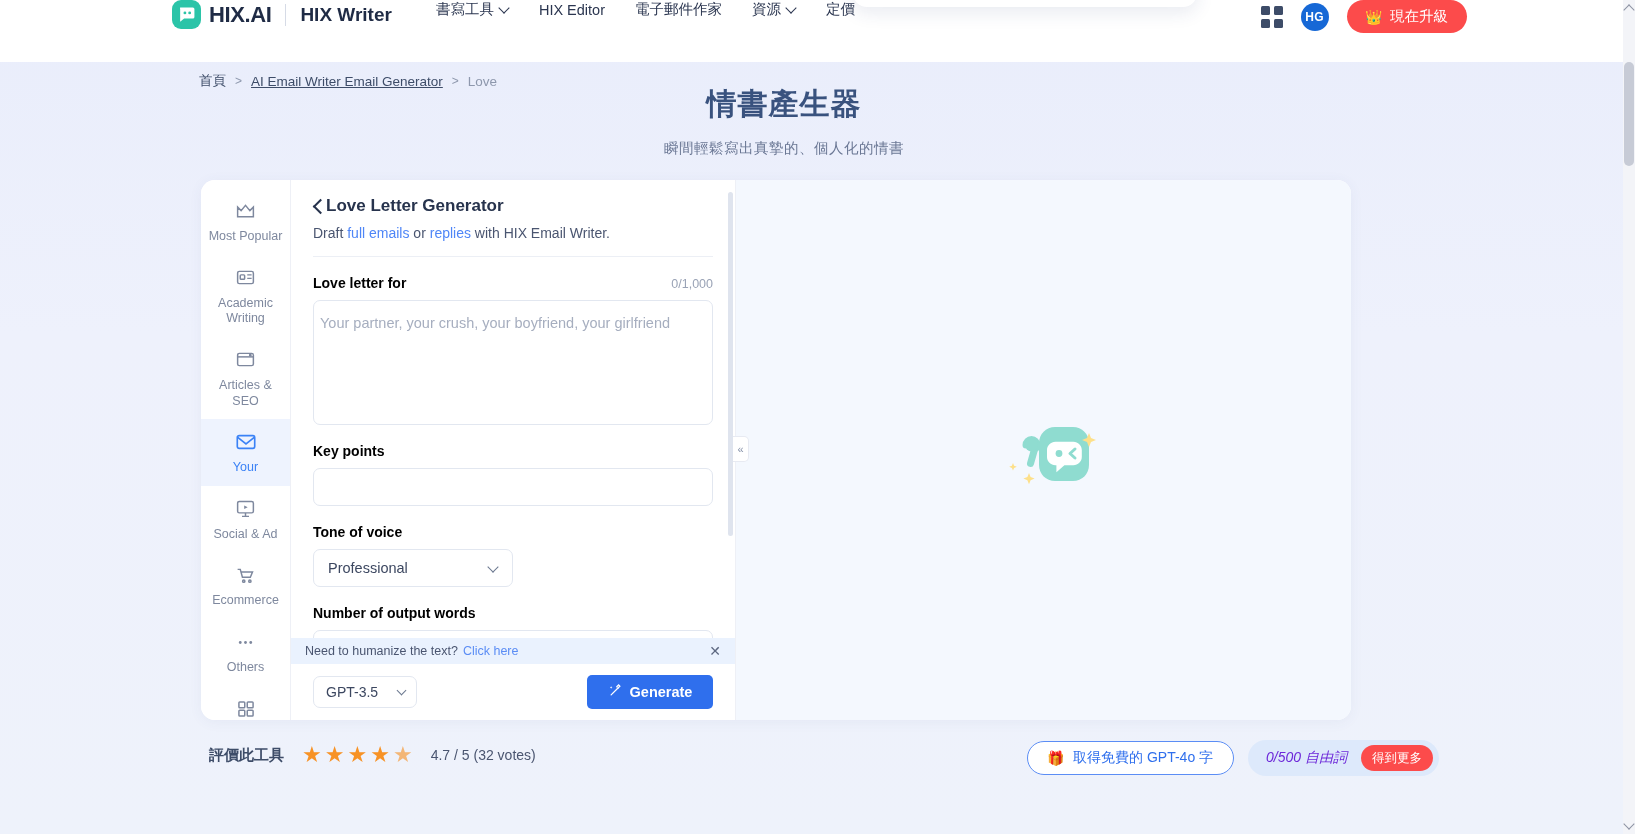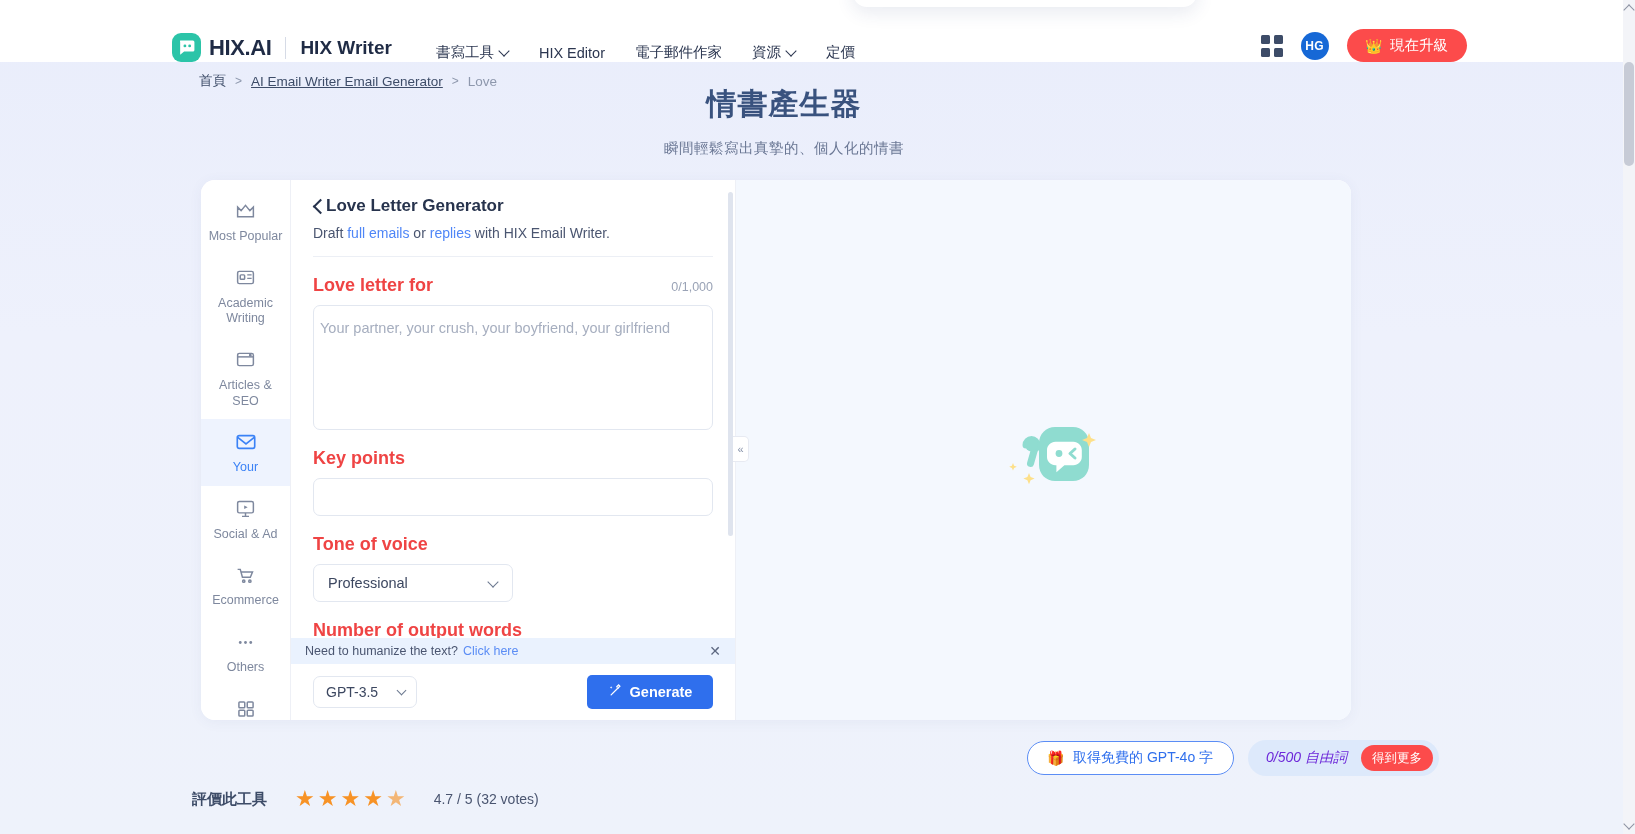--- a/index.html
+++ b/index.html
@@ -14,21 +14,21 @@
 
   
   .page-bg{
     position:absolute; left:0; top:0; width:1635px; height:834px;
     background:linear-gradient(180deg,#e9edfb 0%,#eef1fc 40%,#eef2fb 100%);
   }
 
   
   .topnav{
     position:absolute; left:0; top:0; width:1635px; height:62px;
-    background:#ffffff; display:flex; align-items:flex-end;
+    background:#ffffff; display:flex; align-items:flex-start;
     z-index:40;
   }
   .brand{ display:flex; align-items:center; margin-left:172px; }
   .logo-mark{
     width:29px; height:29px; border-radius:9px; background:#2bc4a8;
     display:flex; align-items:center; justify-content:center; margin-right:8px;
   }
   .logo-mark svg{ display:block; }
   .logo-text{ font-size:22px; font-weight:bold; color:#1f2b45; letter-spacing:-0.4px; }
   .brand-divider{ width:1px; height:22px; background:#d6dbe6; margin:0 14px; }
@@ -116,21 +116,21 @@
     padding:16px 22px 0 22px; overflow:hidden;
   }
   .panel-title{ display:flex; align-items:center; font-size:17px; font-weight:bold; color:#27334d; }
   .back-chevron{ width:11px; height:11px; border-left:2px solid #27334d; border-bottom:2px solid #27334d; transform:rotate(45deg); cursor:pointer; margin-left:2px;}
   .panel-sub{ margin-top:9px; font-size:14px; color:#4a5570; }
   .panel-sub a{ color:#4f86f7; text-decoration:none; cursor:pointer;}
   .hr{ height:1px; background:#eceff5; margin:15px 0 0 0; }
 
   .fld{ margin-top:18px; }
   .fld-head{ display:flex; align-items:baseline; justify-content:space-between; }
-  .fld-label{ font-size:18px; font-weight:bold; color:#ef4444; }
+  .fld-label{ font-size:14px; font-weight:bold; color:#000000; }
   .fld-count{ font-size:12.5px; color:#9aa3b6; }
   textarea.inp, input.inp{
     display:block; width:100%; margin-top:9px; border:1px solid #e2e7f0; border-radius:7px;
     font-family:"Liberation Sans", sans-serif; font-size:14.5px; color:#27334d;
     padding:12px 6px; outline:none; background:#fff; resize:none;
   }
   textarea.inp{ height:125px; line-height:1.45; }
   input.inp{ height:38px; padding:0 14px; }
   textarea.inp::placeholder, input.inp::placeholder{ color:#a6aebf; }
   .sel{
@@ -184,21 +184,21 @@
   }
 
   
   .result-pane{
     flex:1; background:#f4f8fe; display:flex; align-items:center; justify-content:center;
   }
   .mascot{ position:relative; width:120px; height:110px; }
 
   
   .rating{
-    position:absolute; left:192px; top:744px; display:flex; align-items:center; gap:28px; z-index:10;margin-top:44px;
+    position:absolute; left:209px; top:744px; display:flex; align-items:center; gap:18px; z-index:10;
   }
   .rating-label{ font-size:15px; font-weight:bold; color:#3d4c68; }
   .stars{ display:flex; gap:3px; }
   .star{ font-size:22px; color:#f79225; line-height:1; }
   .star.part{ color:#f79225; opacity:.62; }
   .rating-num{ font-size:14px; color:#4a5570; }
 
   .bottom-right{
     position:absolute; right:196px; top:740px; display:flex; align-items:center; gap:14px; z-index:10;
   }

